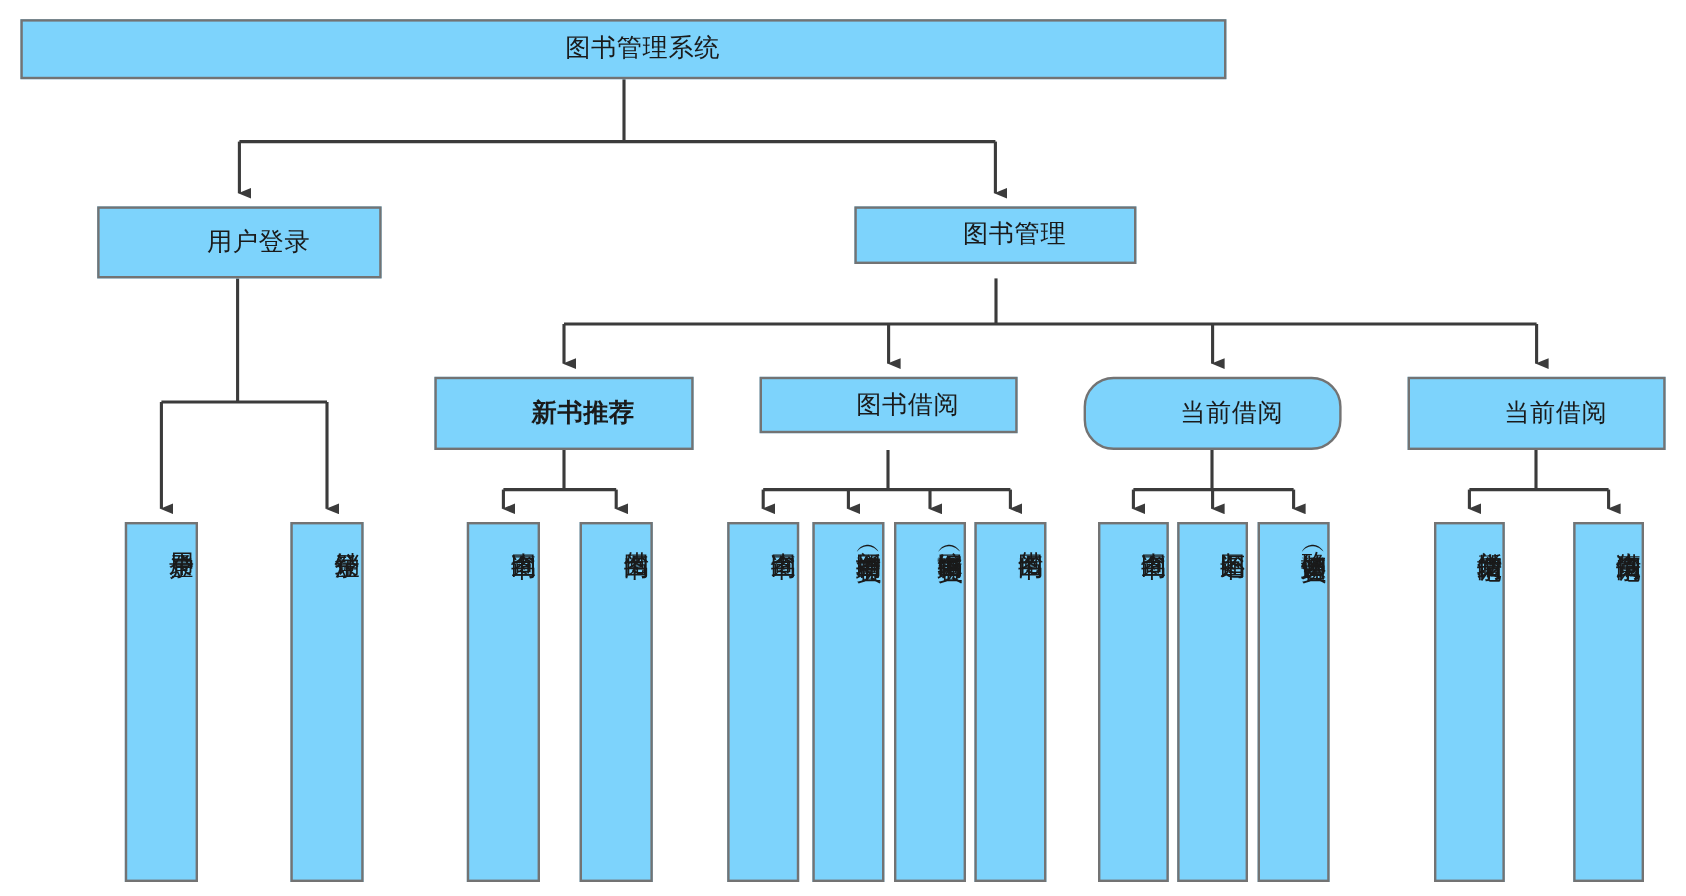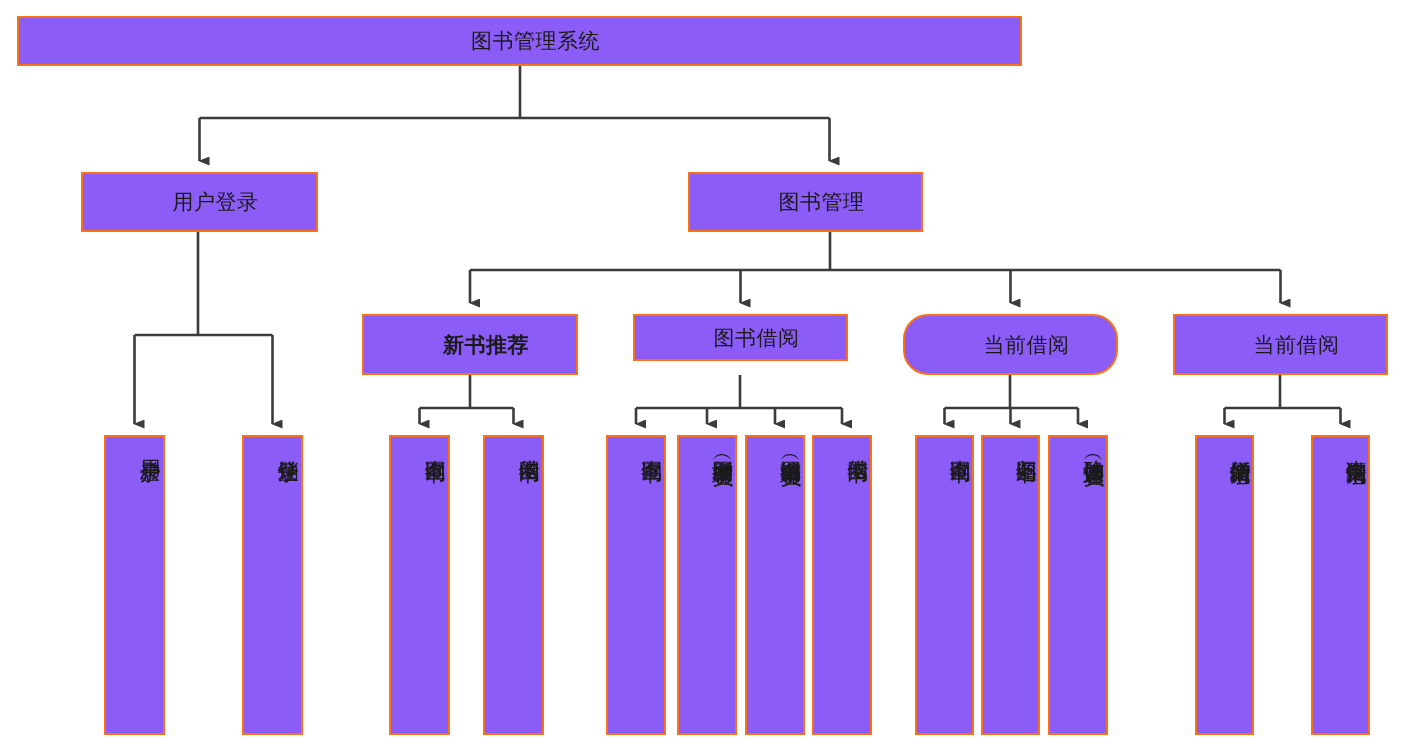--- a/index.html
+++ b/index.html
@@ -22,22 +22,22 @@
   svg#tree-svg {
     position: absolute;
     left: 0;
     top: 0;
     width: 1405px;
     height: 747px;
   }
   .node-box {
     position: absolute;
     box-sizing: border-box;
-    border: 2px solid #f97316;
-    background: #8b5cf6;
+    border: 2px solid #737373;
+    background: #7dd3fc;
     display: flex;
     align-items: center;
     justify-content: center;
     color: #1a1a1a;
     padding-left: 32px;
   }
   .node-label-h {
     font-size: 21px;
     line-height: 1.2;
     letter-spacing: 0.5px;
@@ -115,21 +115,21 @@
       </g>
   </svg>
 
   <div id="node-layer">
       <div class="node-box" style="left: 17px; top: 16px; width: 1005px; height: 50px;">
         <span class="node-label-h">图书管理系统</span>
       </div>
       <div class="node-box" style="left: 81px; top: 172px; width: 237px; height: 60px;">
         <span class="node-label-h">用户登录</span>
       </div>
-      <div class="node-box" style="left: 688px; top: 172px; width: 235px; height: 60px;">
+      <div class="node-box" style="left: 712px; top: 172px; width: 235px; height: 48px;">
         <span class="node-label-h">图书管理</span>
       </div>
       <div class="node-box" style="left: 362px; top: 314px; width: 216px; height: 61px; font-weight: bold;">
         <span class="node-label-h">新书推荐</span>
       </div>
       <div class="node-box" style="left: 633px; top: 314px; width: 215px; height: 47px;">
         <span class="node-label-h">图书借阅</span>
       </div>
       <div class="node-box" style="left: 903px; top: 314px; width: 215px; height: 61px; border-radius: 25px;">
         <span class="node-label-h">当前借阅</span>

